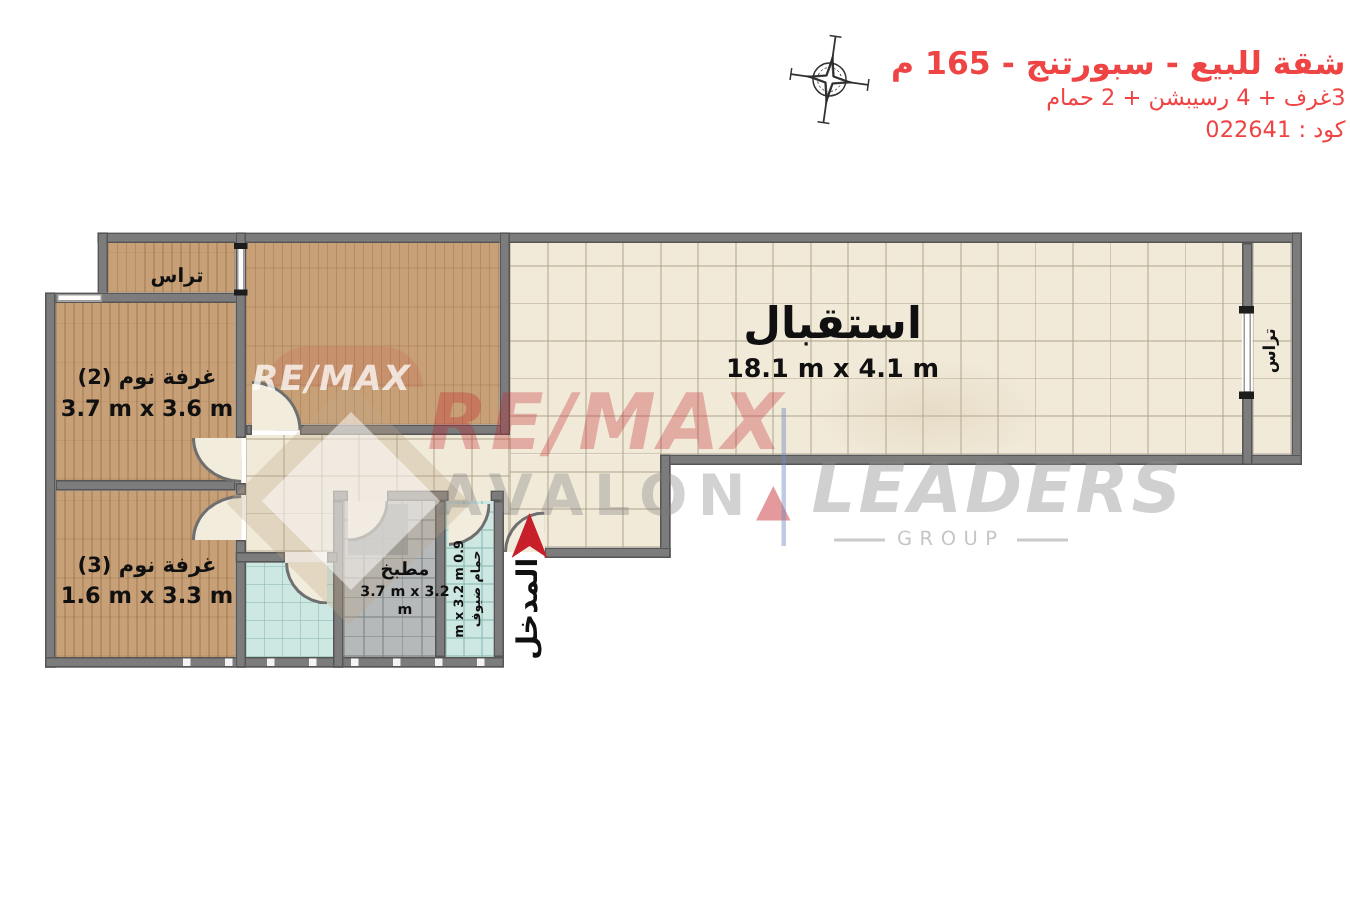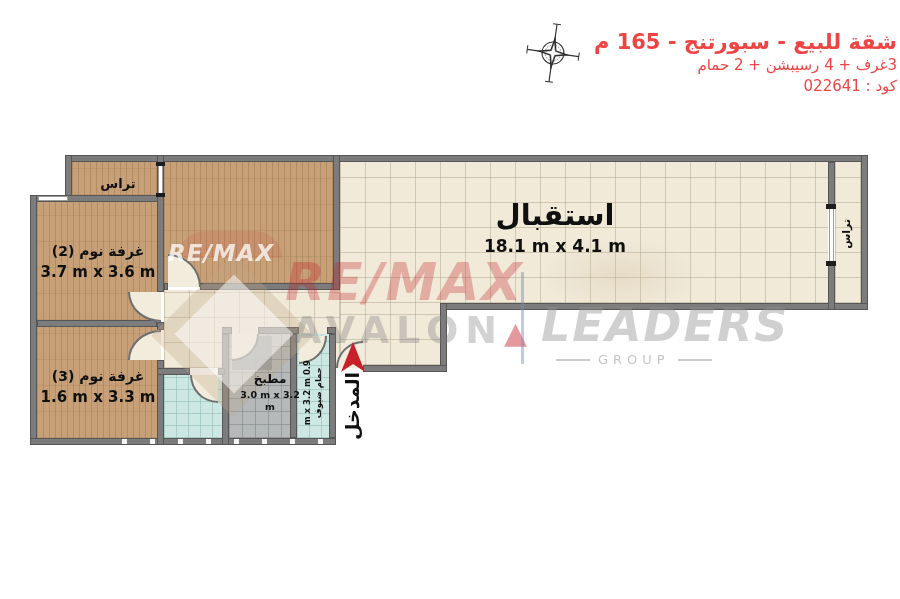--- a/index.html
+++ b/index.html
@@ -165,21 +165,21 @@
   <div class="rlabel" style="left:36px;top:240px;width:124px;">
     <span style="font-size:14px;">غرفة نوم (2)</span>
     <span class="dm" style="font-size:15px;">3.7 m x 3.6 m</span>
   </div>
   <div class="rlabel" style="left:36px;top:365px;width:124px;">
     <span style="font-size:14px;">غرفة نوم (3)</span>
     <span class="dm" style="font-size:15px;">1.6 m x 3.3 m</span>
   </div>
   <div class="rlabel" style="left:226px;top:367px;width:64px;margin-left:12px;">
     <span style="font-size:12px;">مطبخ</span>
-    <span class="dm" style="font-size:9.5px;">3.0 m x 3.2 m</span>
+    <span class="dm" style="font-size:9.5px;">3.7 m x 3.2 m</span>
   </div>
   <div class="rlabel" style="left:80px;top:172px;width:76px;">
     <span style="font-size:13px;">تراس</span>
   </div>
 
   <div class="vwrap" style="left:294px;top:350px;width:38px;height:86px;">
     <div class="vrot" style="font-size:8.5px;">
       <div class="dm" style="direction:rtl;">0.9 m x 3.2 m</div>
       <div>حمام ضيوف</div>
     </div>

